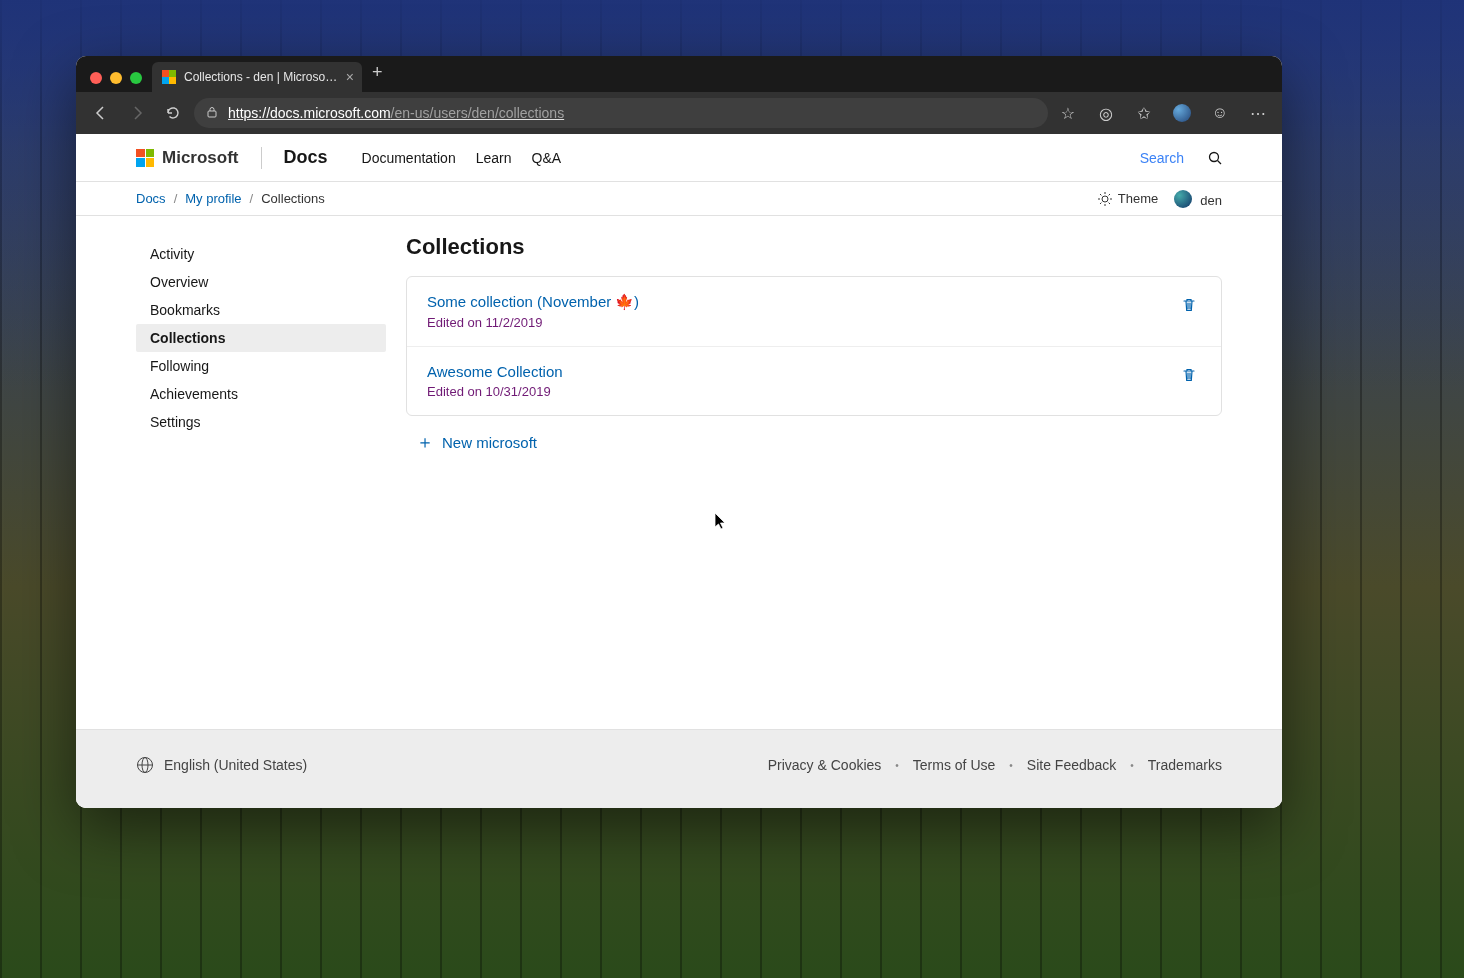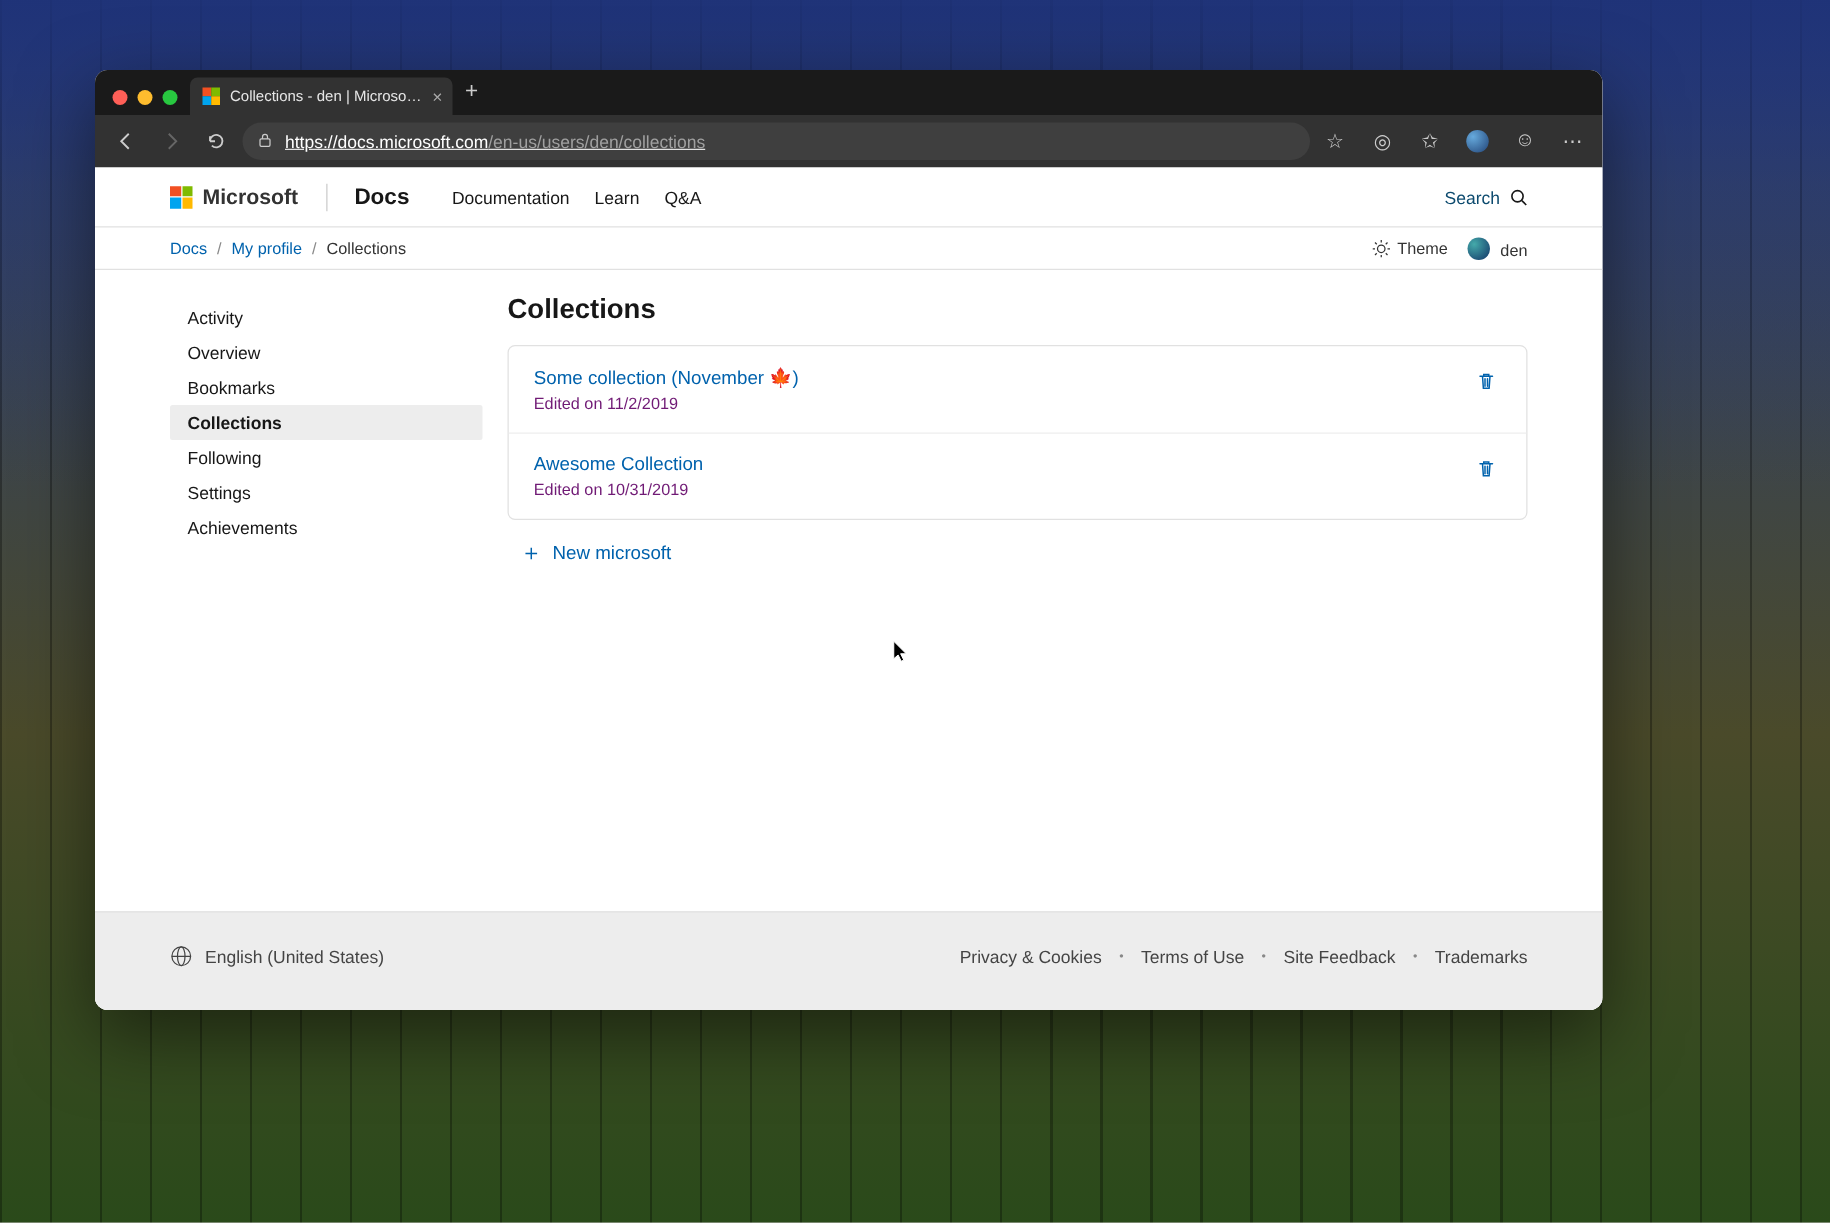--- a/index.html
+++ b/index.html
@@ -144,22 +144,22 @@
   }
   .ms-logo .sq span:nth-child(1){background:#f25022;}
   .ms-logo .sq span:nth-child(2){background:#7fba00;}
   .ms-logo .sq span:nth-child(3){background:#00a4ef;}
   .ms-logo .sq span:nth-child(4){background:#ffb900;}
   .divider { width:1px; height:22px; background:#ccc; margin: 0 4px;}
   .docs-brand { font-weight:700; font-size:18px; color:#171717;}
   .ms-nav { display:flex; gap:20px; margin-left:16px;justify-content:space-between;}
   .ms-nav a { color:#171717; text-decoration:none; cursor:pointer;}
   .ms-header .search {
-    margin-left:auto; display:flex; align-items:center; gap:8px;
-    color:#0c4a6e; font-size:14px; cursor:pointer;
+    margin-left:auto; display:flex; align-items:center; gap:24px;
+    color:#3b82f6; font-size:14px; cursor:pointer;
   }
 
   .breadcrumb-row {
     height: 34px;
     display:flex; align-items:center;
     padding: 0 60px;
     border-bottom: 1px solid #e1e1e1;
     font-size: 13px;
     gap: 8px;
   }
@@ -356,22 +356,22 @@
     </div>
 
     <div class="content-row">
       <nav class="sidebar">
         <ul>
           <li>Activity</li>
           <li>Overview</li>
           <li>Bookmarks</li>
           <li class="active">Collections</li>
           <li>Following</li>
+          <li>Achievements</li>
           <li>Settings</li>
-          <li>Achievements</li>
         </ul>
       </nav>
 
       <div class="main-col">
         <h1>Collections</h1>
 
         <div class="collections-card">
           <div class="collection-item">
             <div class="collection-text">
               <div class="collection-title">Some collection (November 🍁)</div>

